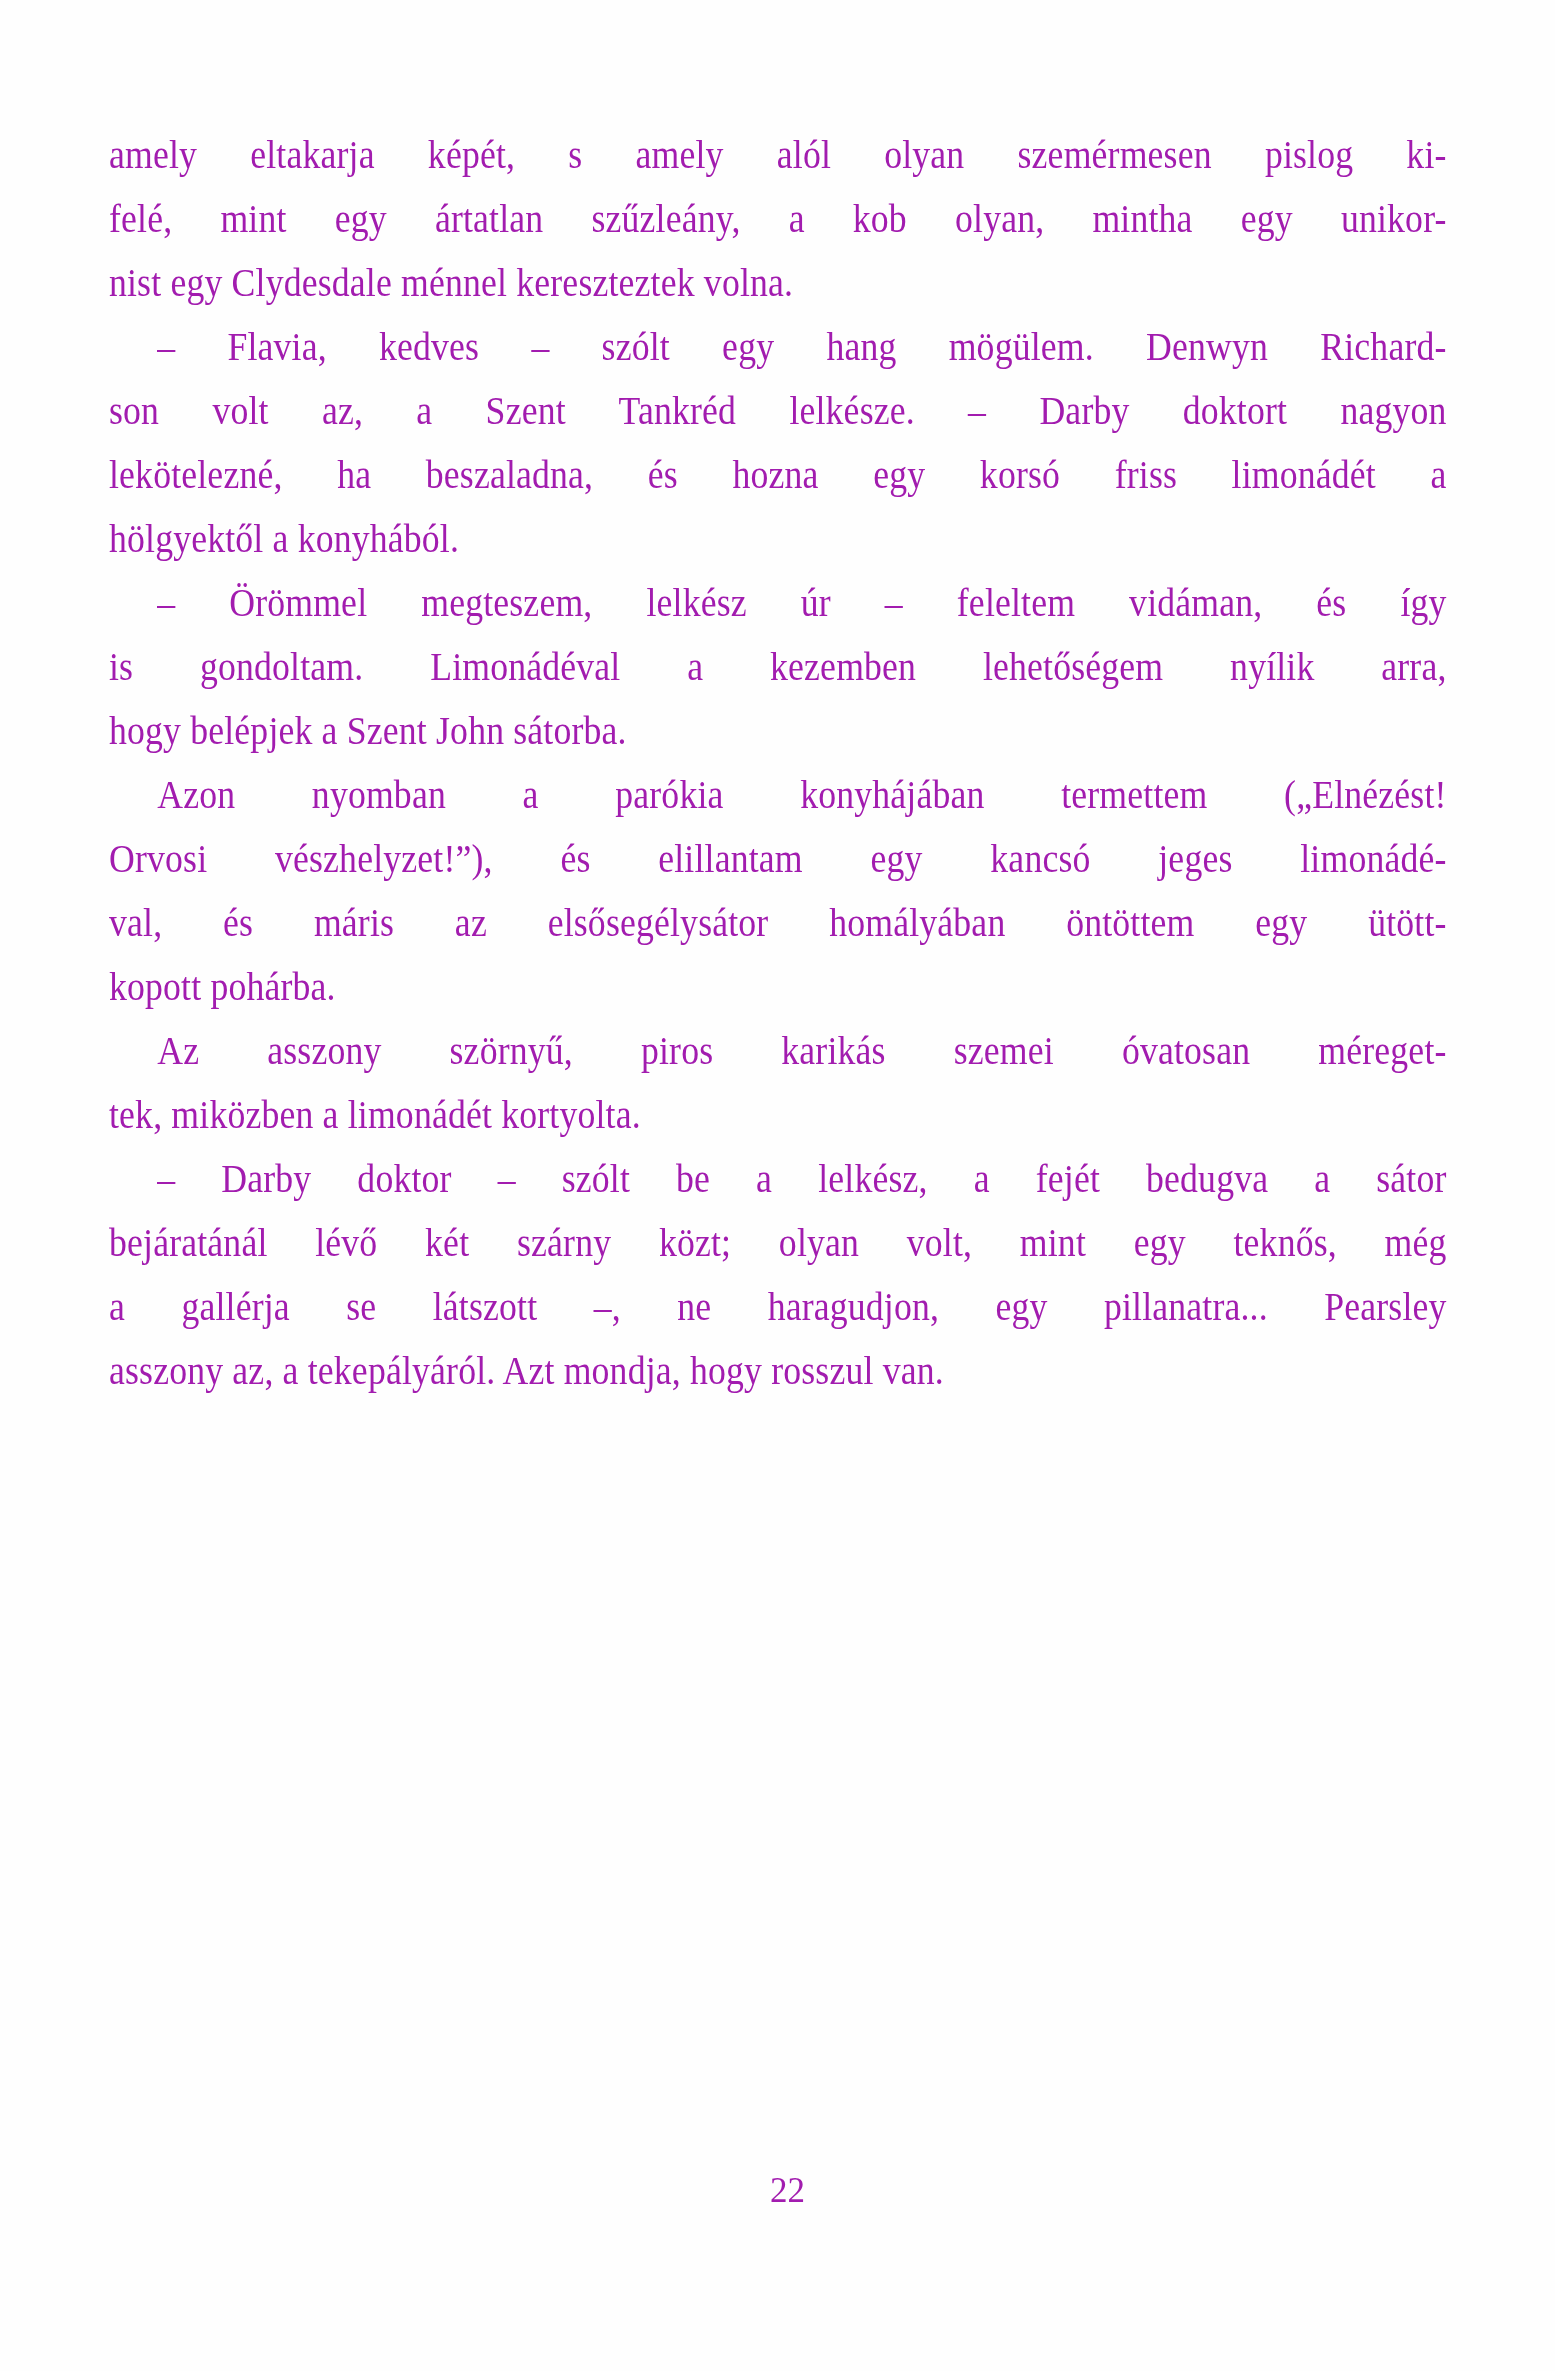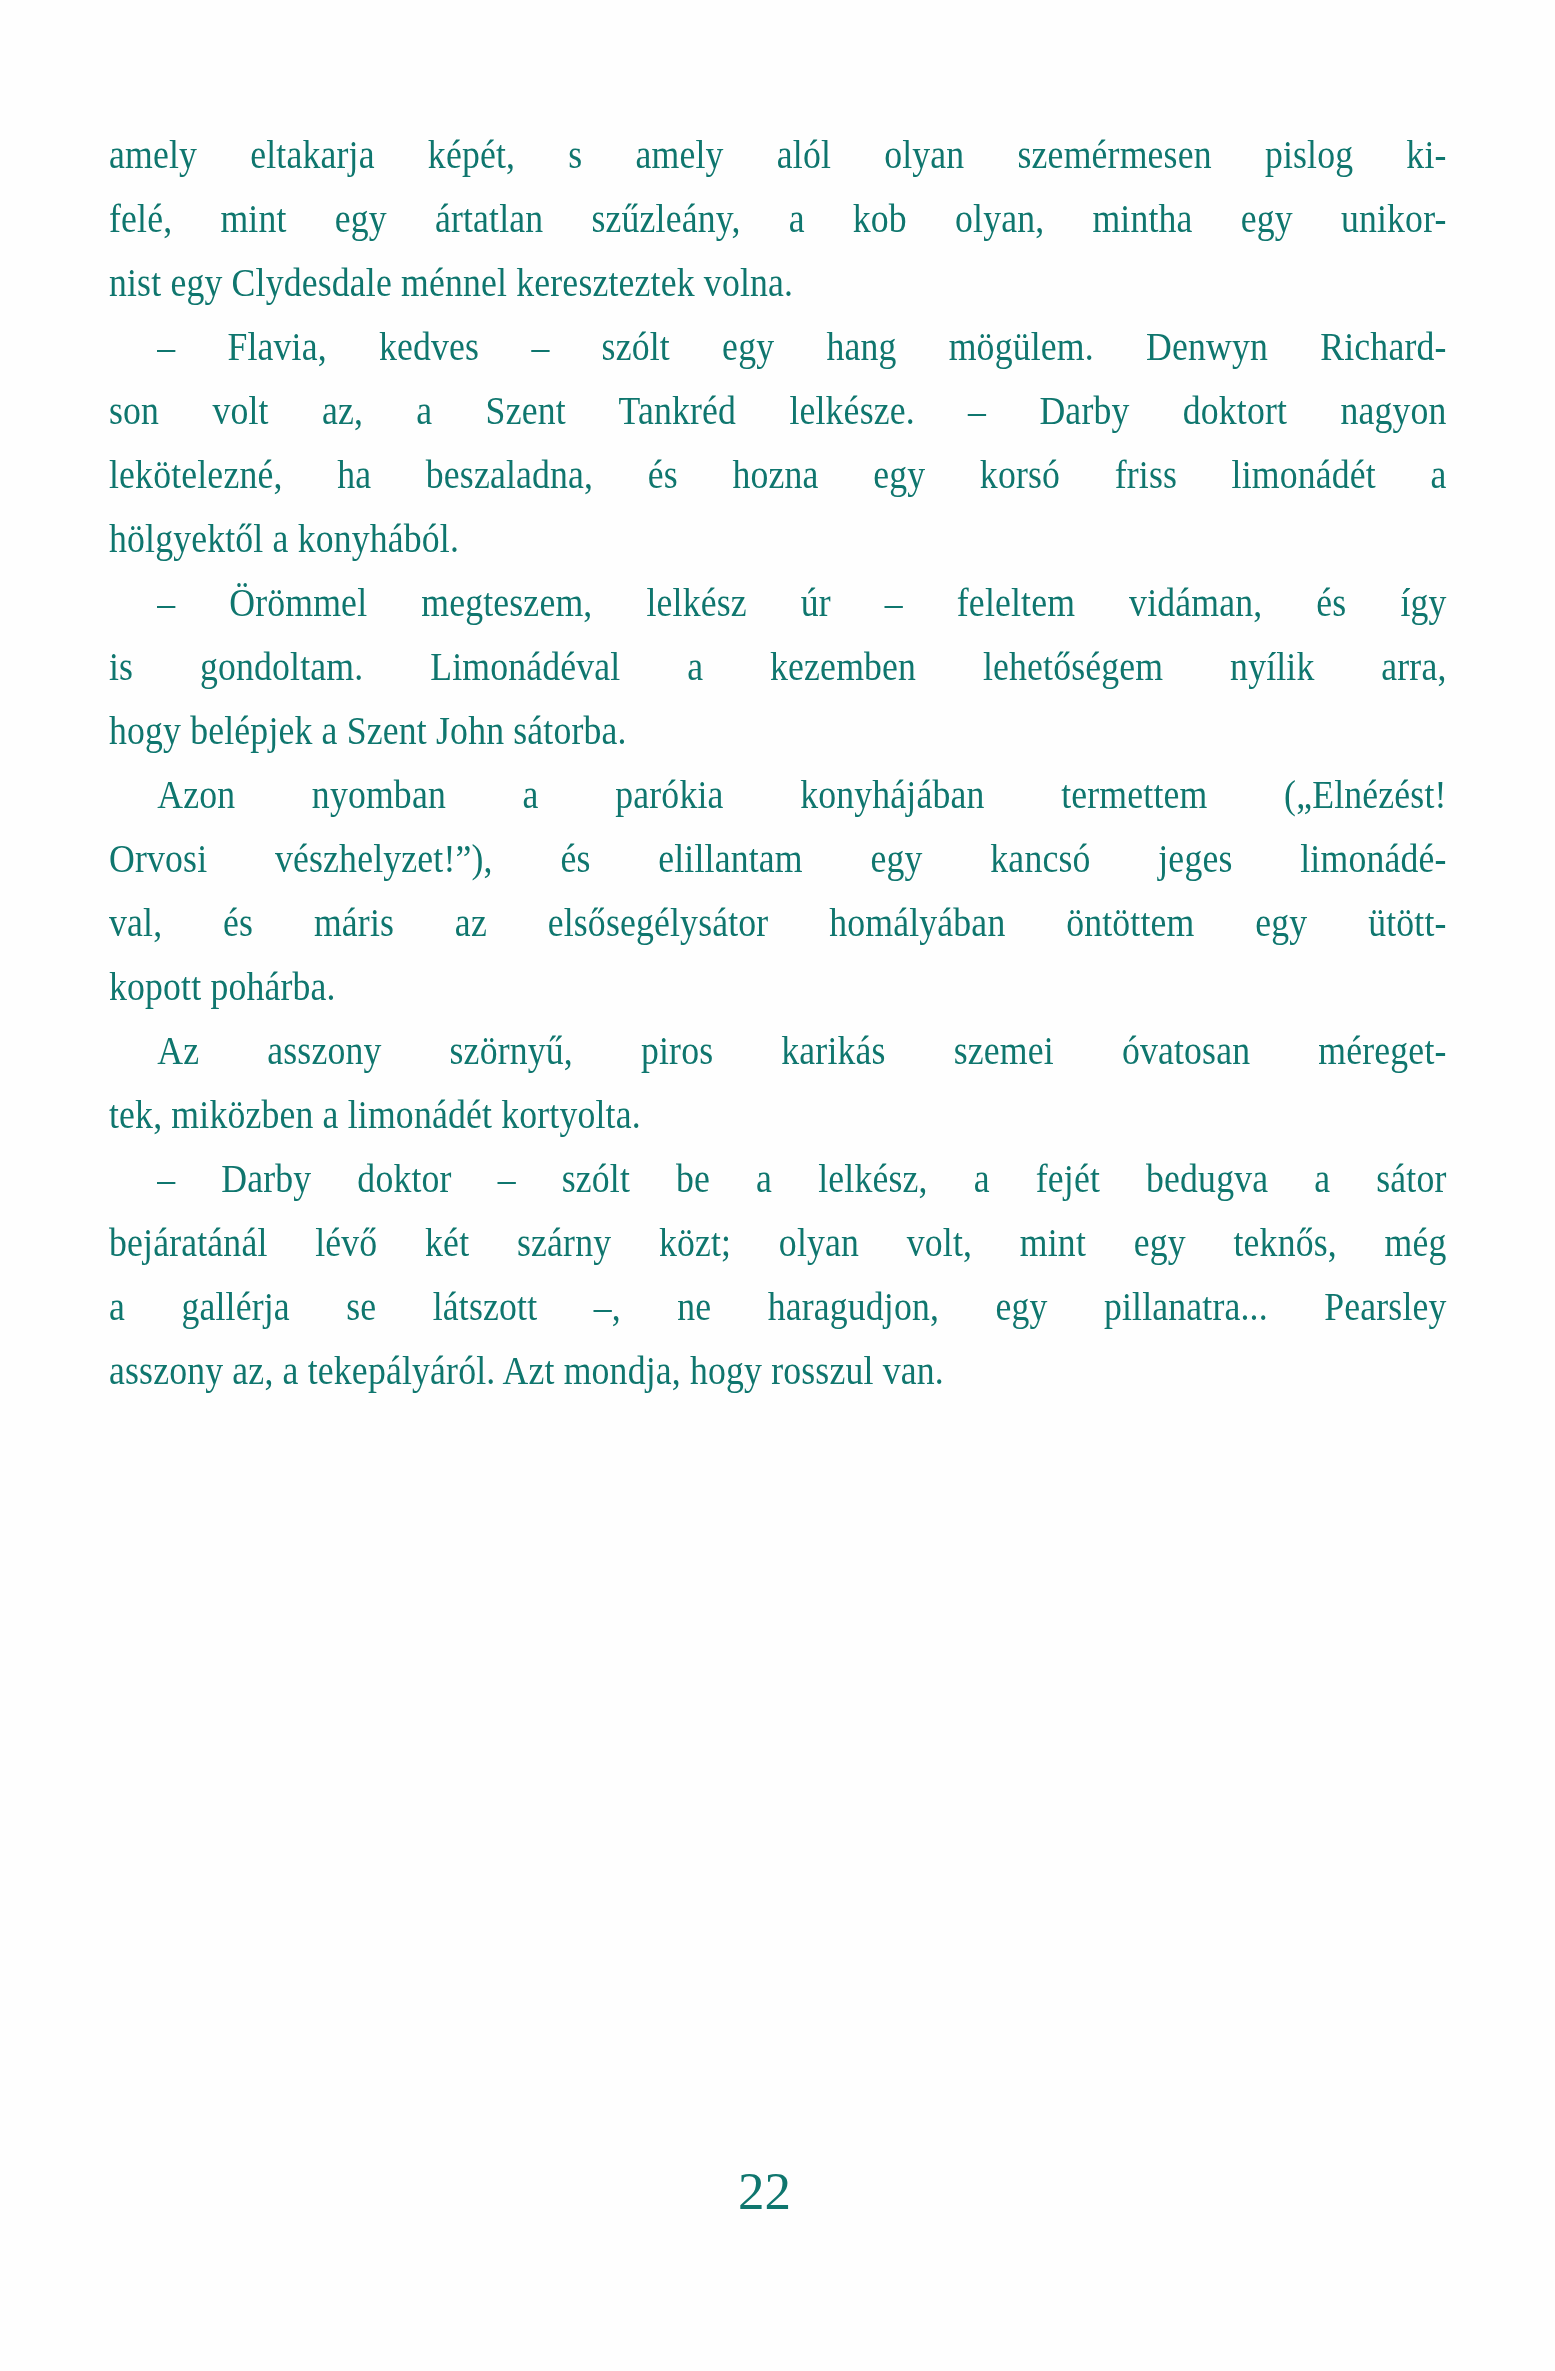--- a/index.html
+++ b/index.html
@@ -7,21 +7,21 @@
     padding: 0;
     background: #e8e8e8;
   }
   .page {
     position: relative;
     width: 1555px;
     height: 2372px;
     background: #fefefdf;
     background: #fefefe;
     font-family: "Liberation Serif", "DejaVu Serif", serif;
-    color: #0f766e;
+    color: #a21caf;
     overflow: hidden;
   }
   .text-block {
     position: absolute;
     left: 109px;
     top: 123px;
     width: 1337px;
   }
   .paragraph {
     margin: 0;
@@ -40,25 +40,25 @@
     white-space: normal;
   }
   .text-line.last {
     text-align-last: left;
   }
   .text-line.indent {
     text-indent: 54px;
   }
   .page-number {
     position: absolute;
-    left: 96px;
+    left: 119px;
     top: 2167px;
     width: 1337px;
     text-align: center;
-    font-size: 53px;
+    font-size: 35px;
     line-height: 48px;
   }
 </style>
 </head>
 <body>
 
 <div class="page">
   <div class="text-block">
       <div class="paragraph">
         <div class="text-line">amely eltakarja képét, s amely alól olyan szemérmesen pislog ki-</div>

